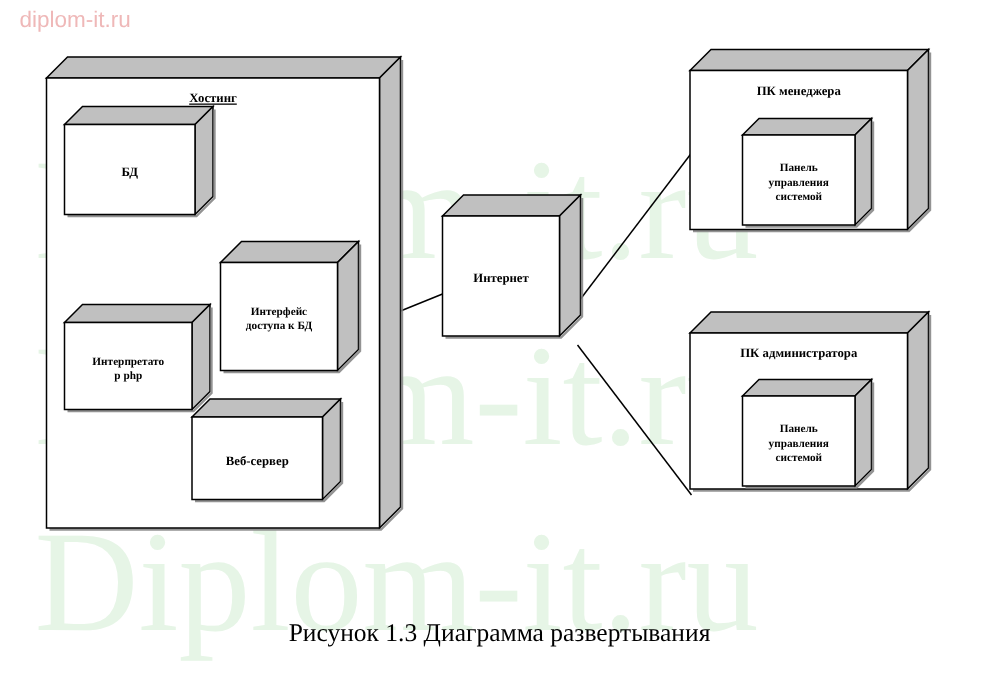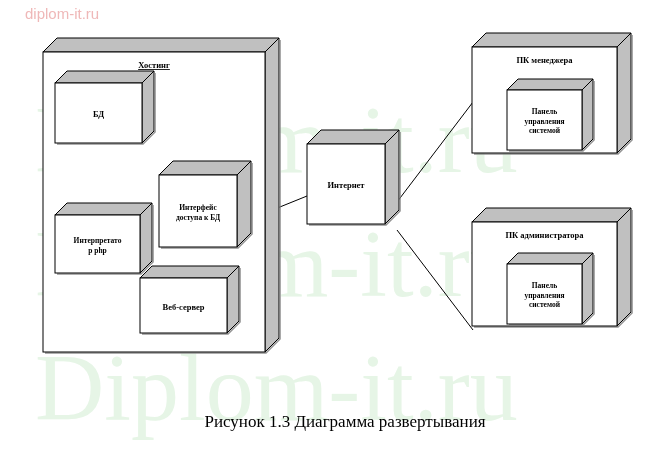--- a/index.html
+++ b/index.html
@@ -9,21 +9,21 @@
   }
   body {
     width: 656px;
     height: 454px;
     position: relative;
     overflow: hidden;
     font-family: "Liberation Sans", sans-serif;
   }
   #stage {
     position: absolute;
-    left: 17px; top: 0;
+    left: 5px; top: 0;
     width: 546px;
     height: 454px;
   }
   #watermark-layer {
     position: absolute;
     left: 0; top: 0;
     width: 656px;
     height: 454px;
     z-index: 1;
     pointer-events: none;

